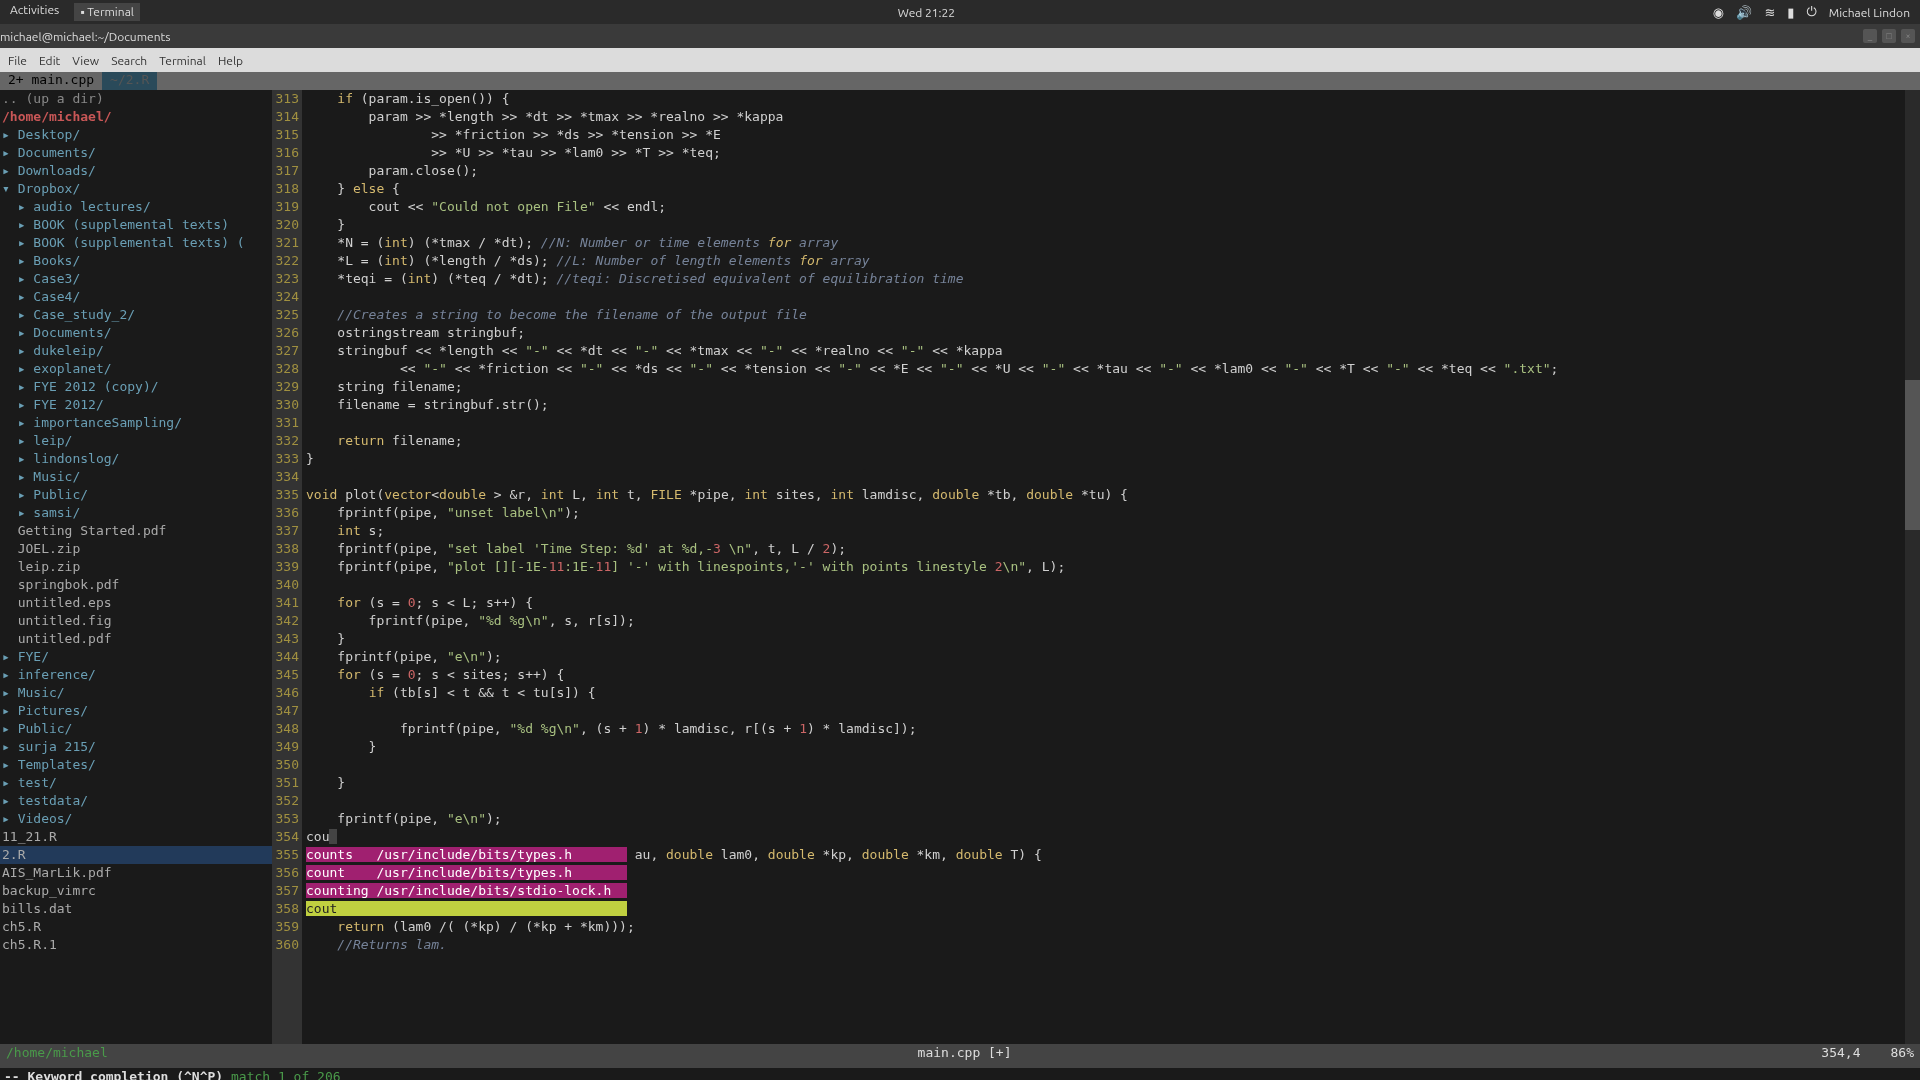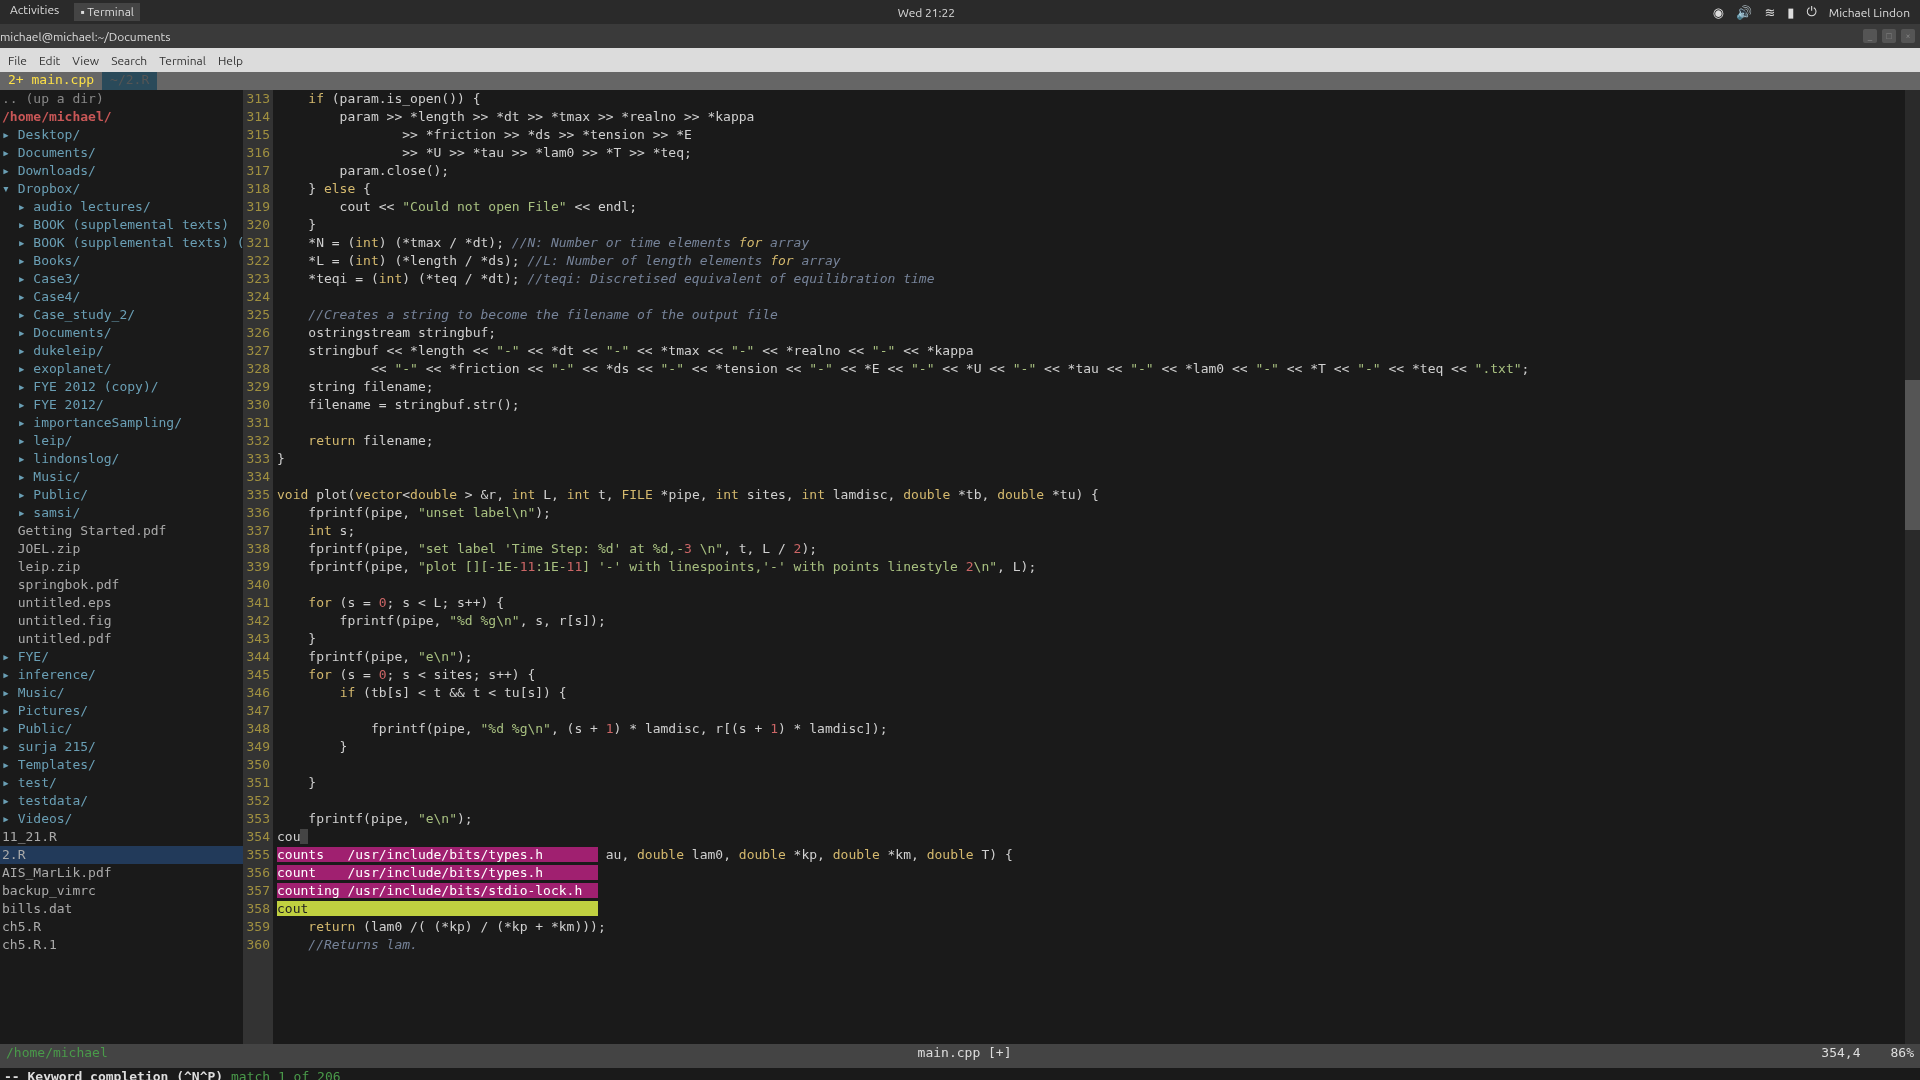--- a/index.html
+++ b/index.html
@@ -52,29 +52,29 @@
   font-size: 12px;
   color: #333;
 }
 .tabbar {
   background: #1a1a1a;
   height: 18px;
   display: flex;
   font-size: 13px;
 }
 .tab { padding: 0 8px; background: #3a3a3a; color: #aaa; }
-.tab.active { background: #666; color: #fde047; }
+.tab.active { background: #666; color: #000000; }
 .tab.inactive2 { background: #2a4a5a; color: #555; }
 .tabspacer { flex:1; background:#666; }
 .main {
   display: flex;
   height: calc(1080px - 24px - 24px - 24px - 18px - 18px - 18px);
 }
 .sidebar {
-  width: 243px;
+  width: 272px;
   background: #1a1a1a;
   overflow: hidden;
   font-size: 13px;
   line-height: 18px;
 }
 .sidebar .updir { color: #888; }
 .sidebar .path { color: #c95757; font-weight: bold; }
 .sidebar .dir { color: #6a9fb5; }
 .sidebar .file { color: #aaa; }
 .sidebar .line { white-space: pre; padding-left: 2px; }

